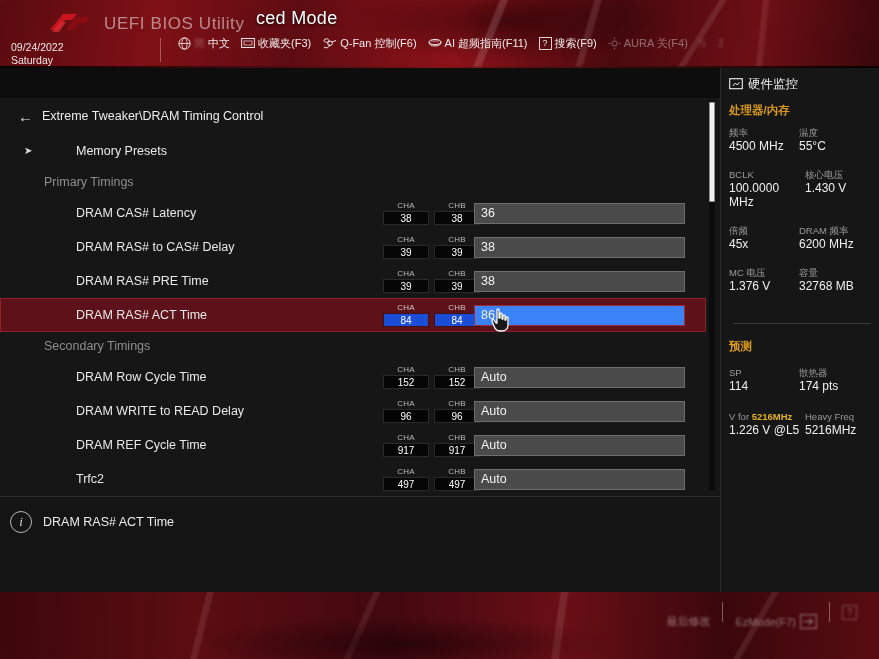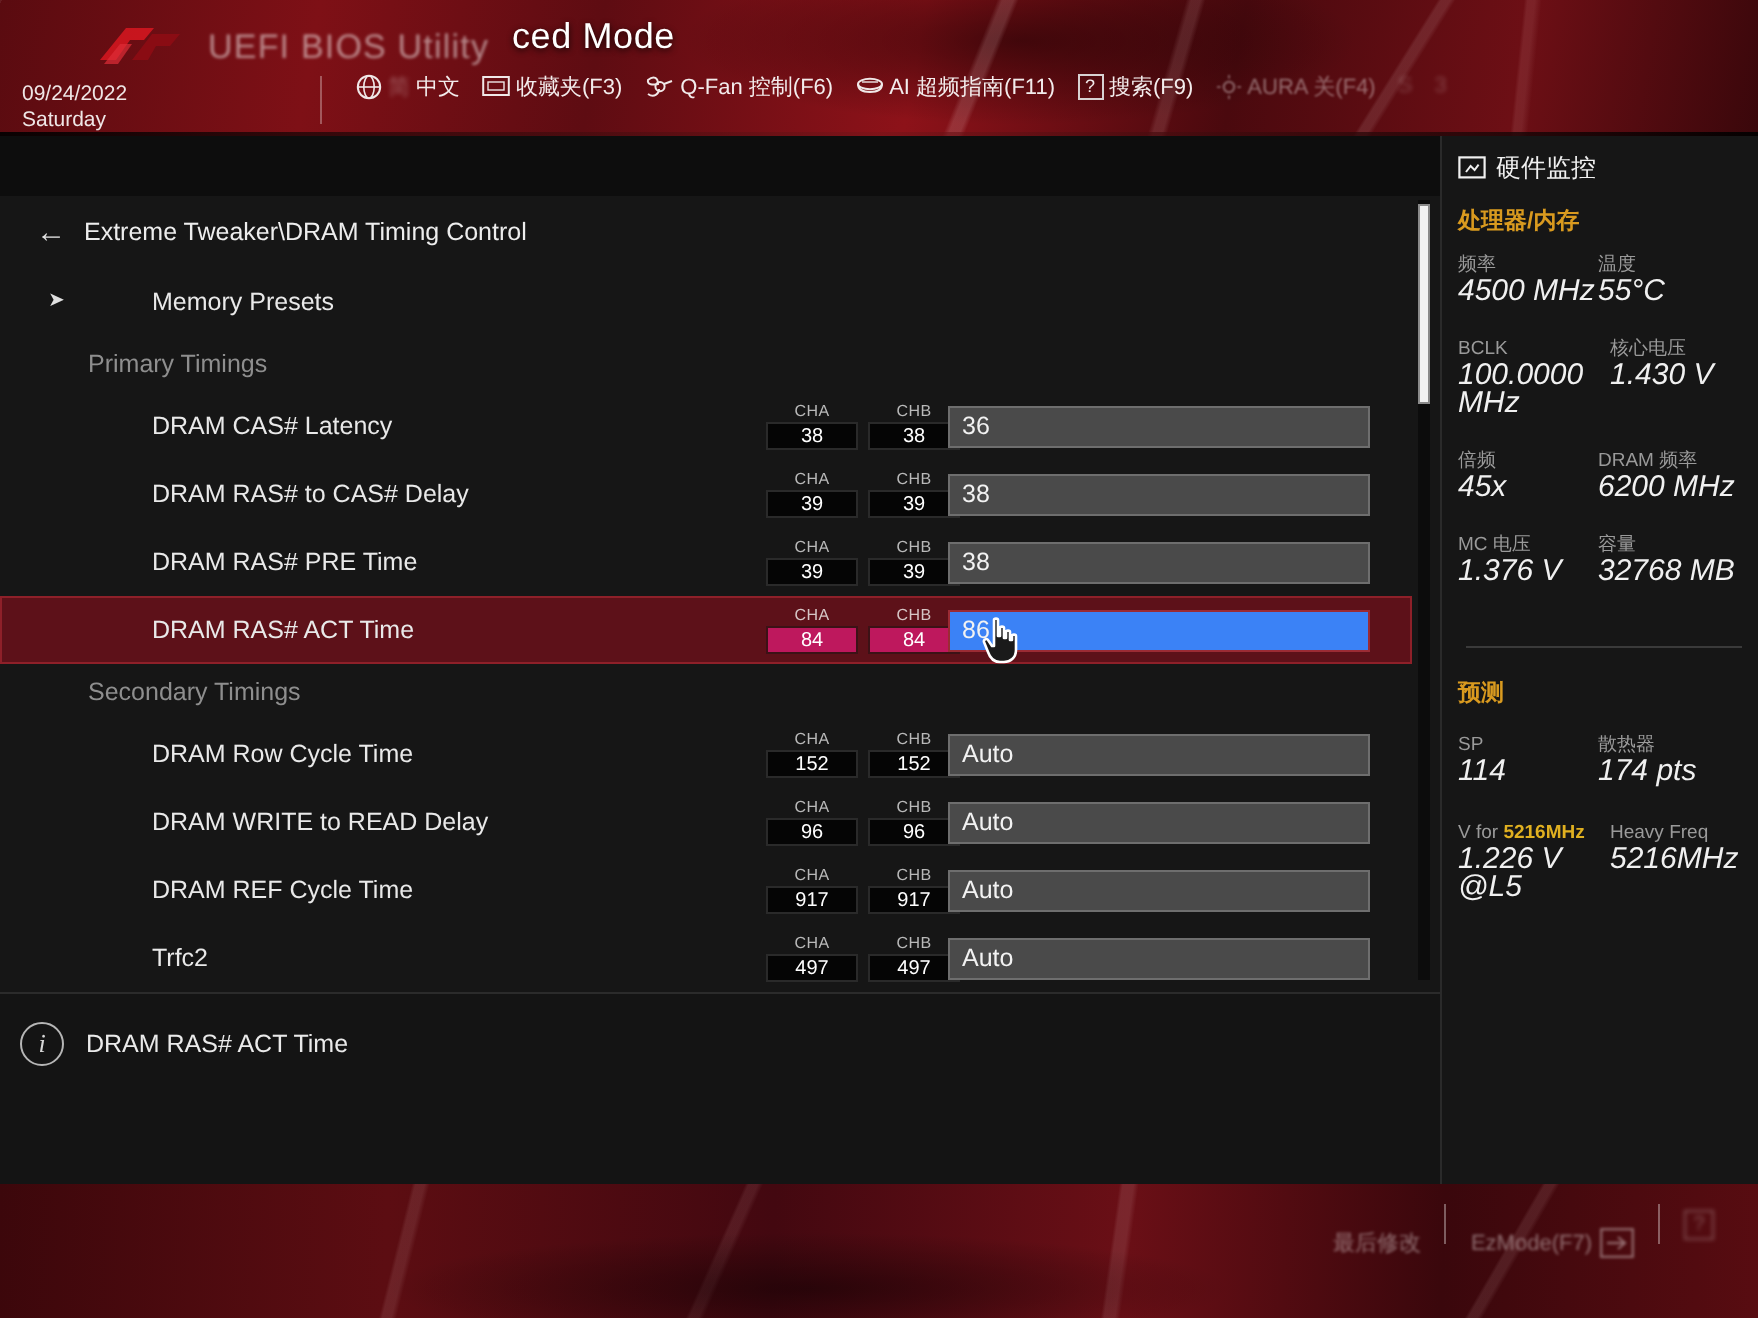--- a/index.html
+++ b/index.html
@@ -110,21 +110,21 @@
   .chip {
     position:absolute; width:46px; text-align:center;
   }
   .chip .cap { font-size:8px; color:#b9b9b9; line-height:10px; letter-spacing:.2px; }
   .chip .val {
     background:#050505; color:#ffffff; font-size:10px; line-height:14px;
     height:14px; border:1px solid #2a2a2a;
   }
   .chip.cha { left:383px; }
   .chip.chb { left:434px; }
-  .row.selected .chip .val { background:#be185d; border-color:#3c1216; }
+  .row.selected .chip .val { background:#1d4ed8; border-color:#3c1216; }
   .row.selected .chip .cap { color:#d6c6c6; }
 
   .field {
     position:absolute; left:474px; width:211px; height:21px;
     background:#4a4a4a; border:1px solid #6e6e6e;
     display:flex; align-items:center; padding-left:6px;
     font-size:12.5px; color:#f2f2f2; cursor:pointer;
   }
   .row.selected .field { background:#3b82f6; border-color:#9b2b34; }
 
@@ -160,21 +160,21 @@
     font-size:12.5px; color:#f0f0f0;
   }
   .hw-sect {
     position:absolute; left:8px; font-size:11.5px; color:#d99a1f; font-weight:bold;
   }
   .grid2 { position:absolute; left:8px; width:146px; }
   .g2row { display:flex; margin-bottom:2px; }
   .g2c { width:70px; }
   .g2c.wide { width:76px; }
   .k { font-size:9.5px; color:#9a9a9a; line-height:13px; }
-  .v { font-size:15px; color:#f0f0f0; line-height:14px;font-style:italic; }
+  .v { font-size:12px; color:#f0f0f0; line-height:14px; }
   .k .hi { color:#e0b020; font-weight:bold; }
   .divider {
     position:absolute; left:12px; width:138px; height:1px; background:#3a3a3a;
   }
 
   
   .bottombar {
     position:absolute; left:0; top:592px; width:879px; height:67px;
     background:
       linear-gradient(104deg, transparent 0 23%, rgba(255,220,220,.10) 23.2% 23.7%, transparent 24%),

